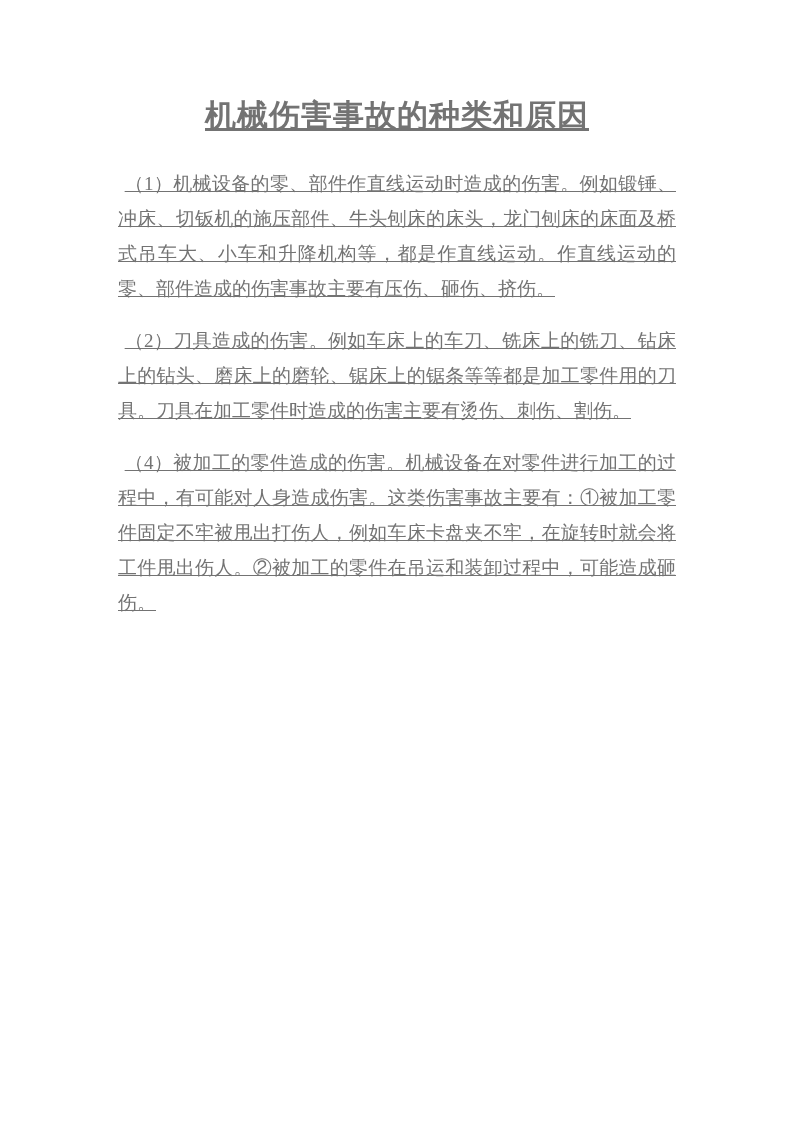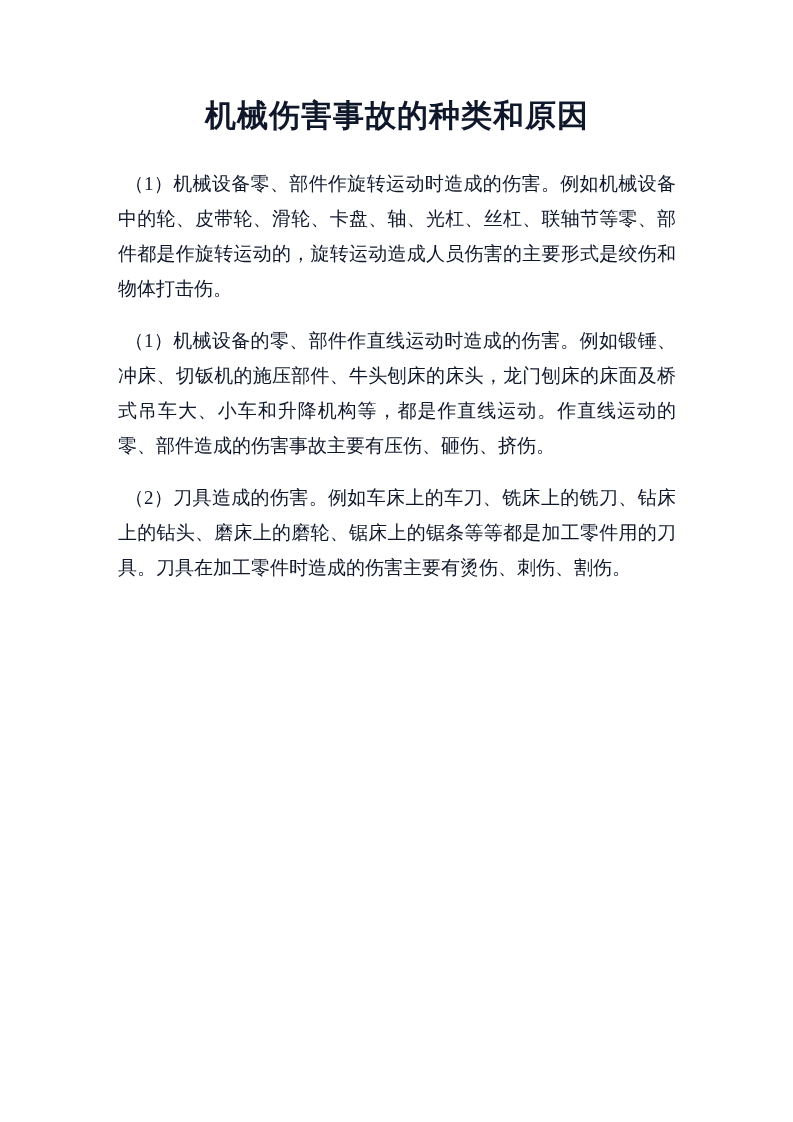--- a/index.html
+++ b/index.html
@@ -39,24 +39,24 @@
     line-height: 35px;
     text-align: justify;
     text-justify: inter-ideograph;
     text-indent: 0.35em;
     word-break: break-all;
   }
 </style>
 </head>
 <body>
 
-<div class="page" style="color: #0f172a; background: rgb(255, 255, 255);">
+<div class="page" style="color: #737373; background: rgb(255, 255, 255); text-decoration: underline;">
   <h1 class="title">机械伤害事故的种类和原因</h1>
 
 
-  <p class="para">（1）机械设备零、部件作旋转运动时造成的伤害。例如机械设备中的轮、皮带轮、滑轮、卡盘、轴、光杠、丝杠、联轴节等零、部件都是作旋转运动的，旋转运动造成人员伤害的主要形式是绞伤和物体打击伤。</p>
 
   <p class="para">（1）机械设备的零、部件作直线运动时造成的伤害。例如锻锤、冲床、切钣机的施压部件、牛头刨床的床头，龙门刨床的床面及桥式吊车大、小车和升降机构等，都是作直线运动。作直线运动的零、部件造成的伤害事故主要有压伤、砸伤、挤伤。</p>
 
   <p class="para">（2）刀具造成的伤害。例如车床上的车刀、铣床上的铣刀、钻床上的钻头、磨床上的磨轮、锯床上的锯条等等都是加工零件用的刀具。刀具在加工零件时造成的伤害主要有烫伤、刺伤、割伤。</p>
 
+  <p class="para">（4）被加工的零件造成的伤害。机械设备在对零件进行加工的过程中，有可能对人身造成伤害。这类伤害事故主要有：①被加工零件固定不牢被甩出打伤人，例如车床卡盘夹不牢，在旋转时就会将工件甩出伤人。②被加工的零件在吊运和装卸过程中，可能造成砸伤。</p>
 
 </div>
 
 </body></html>

